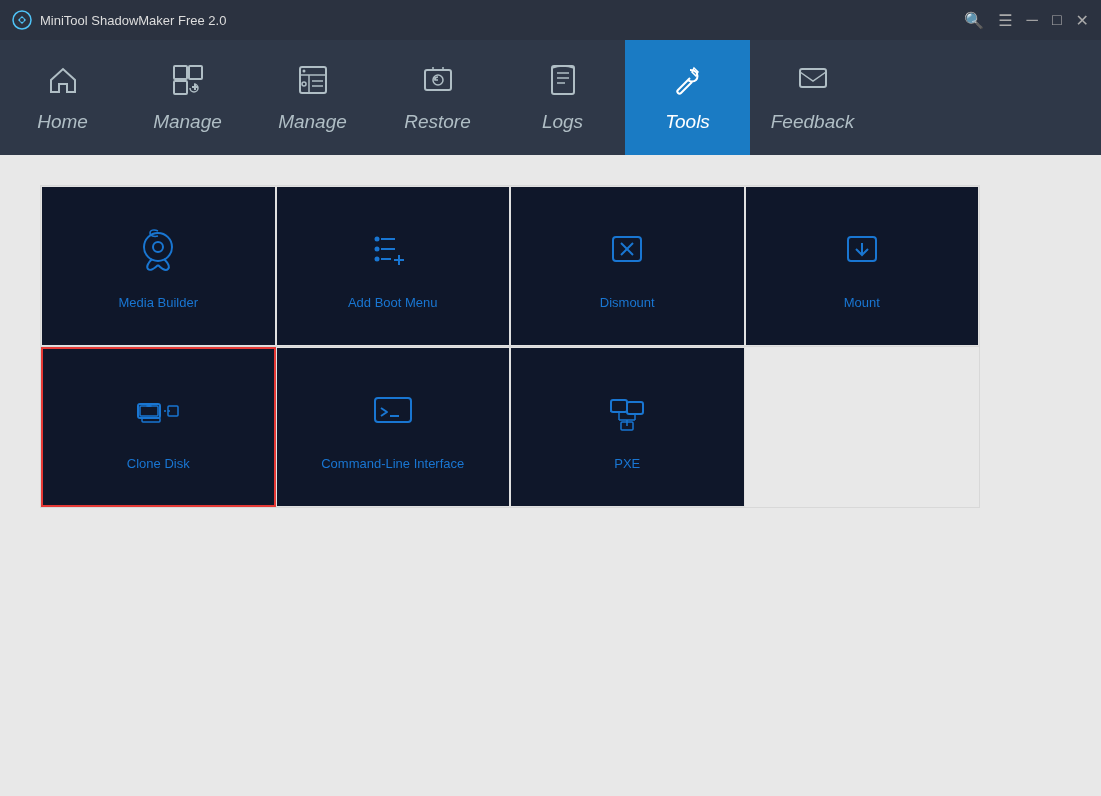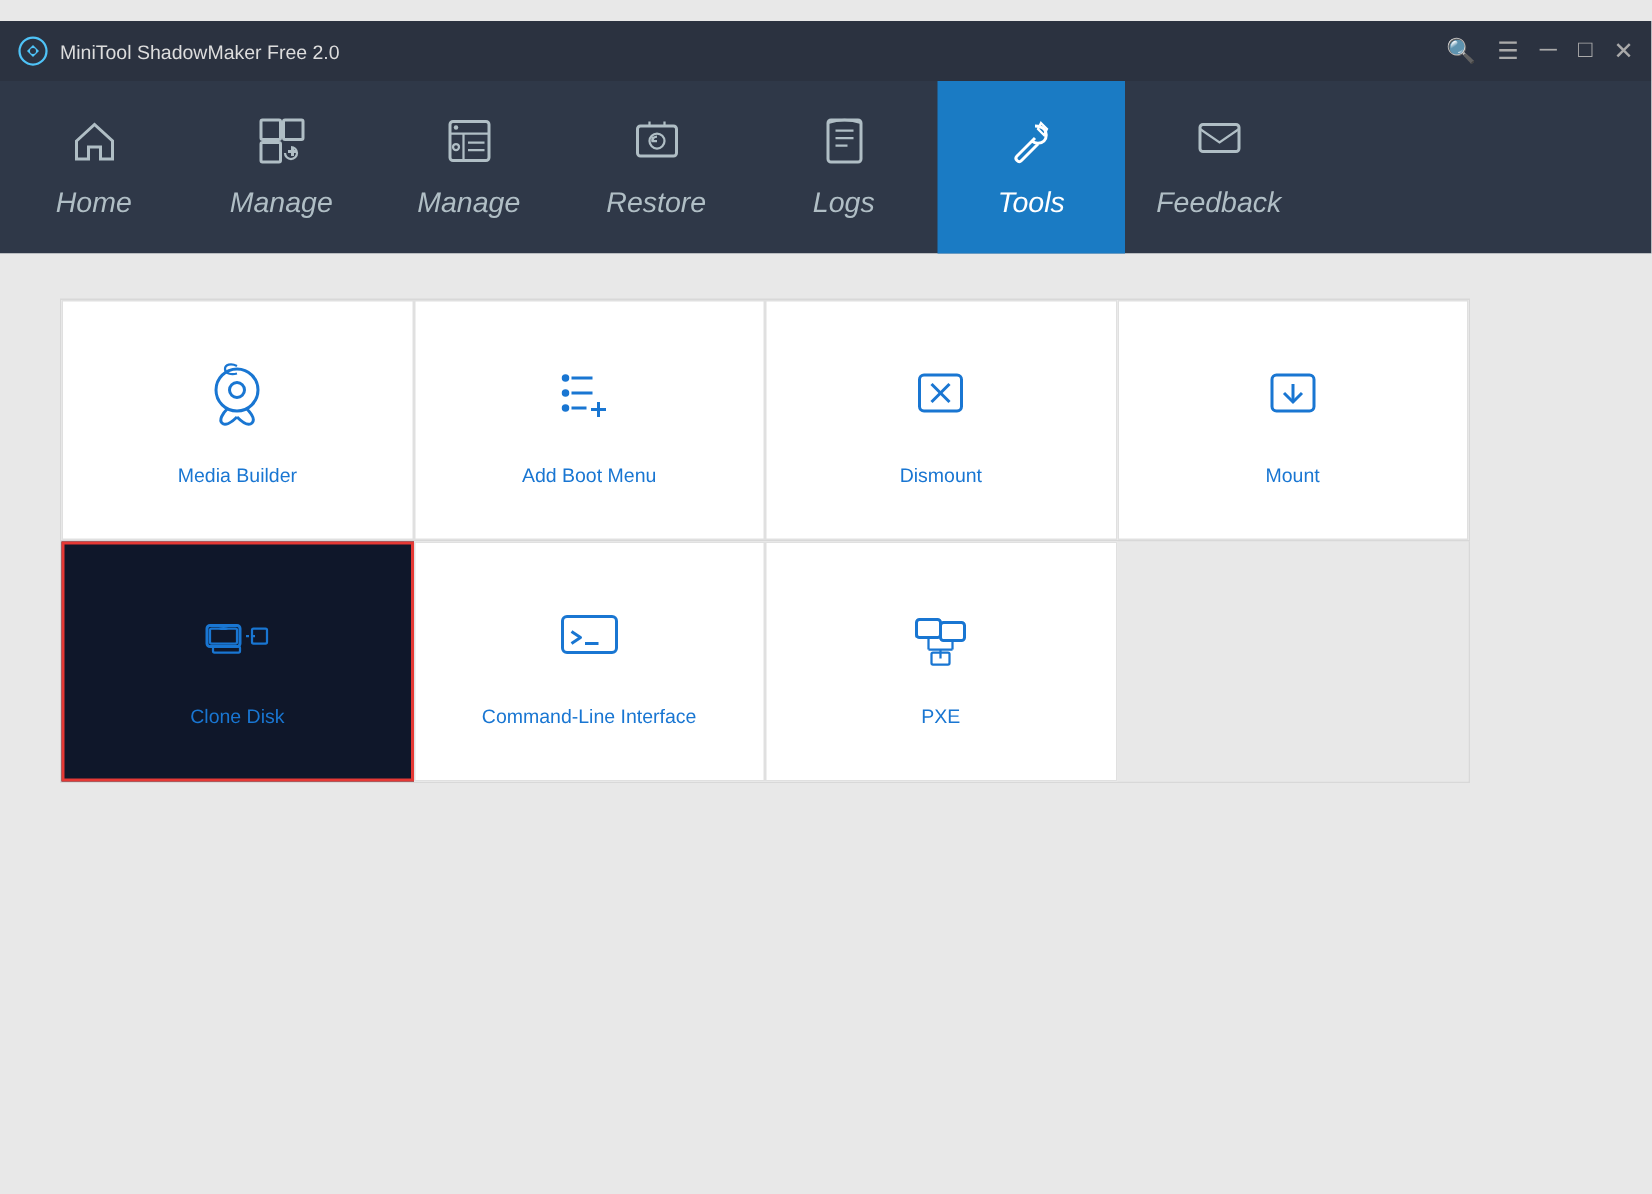--- a/index.html
+++ b/index.html
@@ -14,21 +14,20 @@
 
     
     .title-bar {
       background: #2b3240;
       height: 40px;
       display: flex;
       align-items: center;
       justify-content: space-between;
       padding: 0 12px;
       color: #ccc;
-      margin-top: 14px;
     }
     .title-bar-left {
       display: flex;
       align-items: center;
       gap: 8px;
       font-size: 13px;
       color: #ddd;
     }
     .title-bar-logo {
       width: 20px;
@@ -78,21 +77,21 @@
     }
 
     
     .main-content {
       background: #e8e8e8;
       padding: 30px 40px;
       height: calc(796px - 40px - 115px);
     }
 
     .tool-card {
-      background: #ffffff;
+      background: #0f172a;
       border: 1px solid #e0e0e0;
       display: flex;
       flex-direction: column;
       align-items: center;
       justify-content: center;
       padding: 30px 20px;
       cursor: pointer;
       height: 160px;
       gap: 14px;
       transition: background 0.15s;

